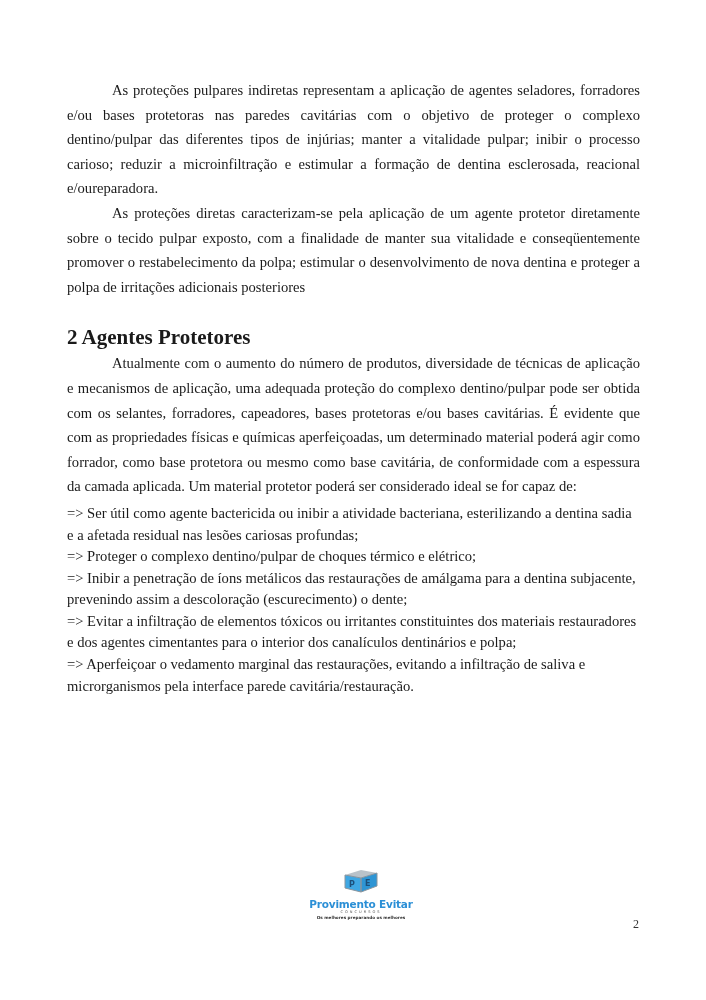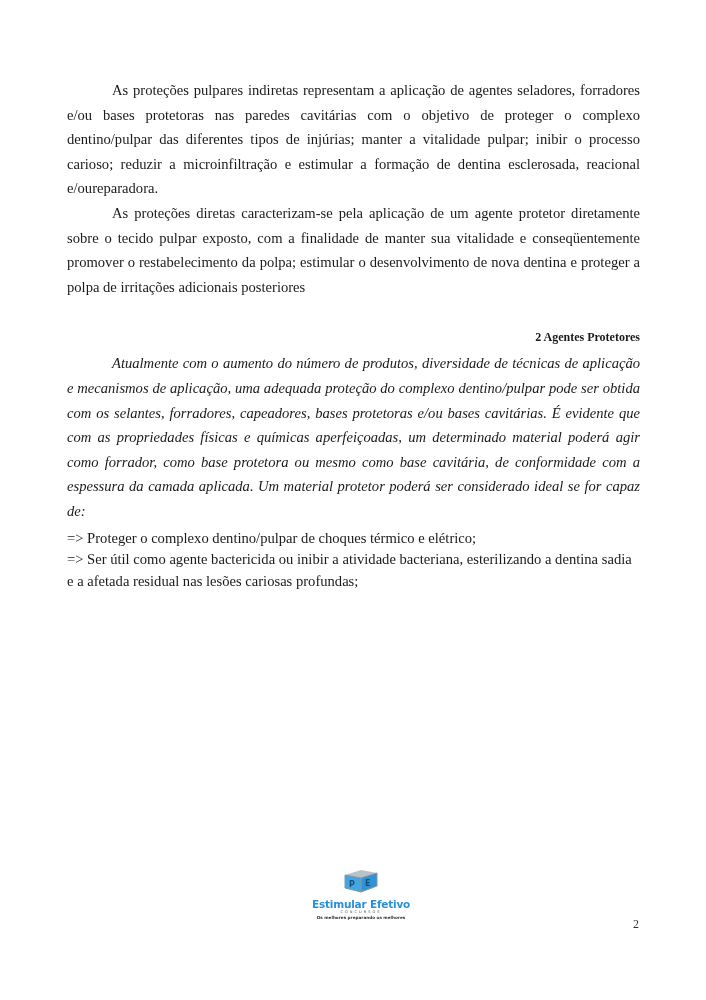--- a/index.html
+++ b/index.html
@@ -1,55 +1,58 @@
 <!DOCTYPE html>
 <html><head>
 <meta charset="utf-8">
 <style>
   html, body { margin: 0; padding: 0; background: #ffffff; }
   body { width: 706px; height: 1000px; position: relative; overflow: hidden;
          font-family: "Liberation Serif", "DejaVu Serif", serif; color: #1a1a1a; }
   .page { position: absolute; left: 67px; top: 38px; width: 573px; margin-top: 40px; }
   .para { font-size: 14.6px; line-height: 24.6px; text-align: justify; margin: 0; text-indent: 45px; }
   .para.p2 { margin-top: 0; }
-  .heading { font-size: 12px; font-weight: bold; text-align: right; margin: 26px 0 2px 0; line-height: 24px; }
-  .para.p3 { margin-bottom: 4px; text-align-last: left; font-style: italic; }
+  .heading { font-size: 21px; font-weight: bold; text-align: left; margin: 26px 0 2px 0; line-height: 24px; }
+  .para.p3 { margin-bottom: 4px; text-align-last: left; }
   .list { margin: 0; padding: 0; list-style: none; }
   .list li { font-size: 14.6px; line-height: 21.6px; text-align: left; }
   .logo { position: absolute; left: 296px; top: 866px; width: 130px; height: 60px; text-align: center; }
   .logo-cube { margin: 0 auto; width: 40px; height: 28px; position: relative; }
   .logo-name { font-family: "DejaVu Sans", sans-serif; font-weight: bold; color: #2b8fd6; font-size: 10.5px; line-height: 12px; margin-top: 4px; letter-spacing: -0.2px; }
   .logo-sub { font-family: "DejaVu Sans", sans-serif; font-size: 3.6px; letter-spacing: 2px; color: #555; line-height: 5px; }
   .logo-tag { font-family: "DejaVu Sans", sans-serif; font-size: 4.2px; font-weight: bold; color: #333; line-height: 6px; }
   .page-num { position: absolute; left: 633px; top: 917px; font-size: 12px; color: #333; }
 </style>
 </head>
 <body>
 
 <div class="page">
   <p class="para">As proteções pulpares indiretas representam a aplicação de agentes seladores, forradores e/ou bases protetoras nas paredes cavitárias com o objetivo de proteger o complexo dentino/pulpar das diferentes tipos de injúrias; manter a vitalidade pulpar; inibir o processo carioso; reduzir a microinfiltração e estimular a formação de dentina esclerosada, reacional e/oureparadora.</p>
   <p class="para p2">As proteções diretas caracterizam-se pela aplicação de um agente protetor diretamente sobre o tecido pulpar exposto, com a finalidade de manter sua vitalidade e conseqüentemente promover o restabelecimento da polpa; estimular o desenvolvimento de nova dentina e proteger a polpa de irritações adicionais posteriores</p>
   <h2 class="heading">2 Agentes Protetores</h2>
   <p class="para p3">Atualmente com o aumento do número de produtos, diversidade de técnicas de aplicação e mecanismos de aplicação, uma adequada proteção do complexo dentino/pulpar pode ser obtida com os selantes, forradores, capeadores, bases protetoras e/ou bases cavitárias. É evidente que com as propriedades físicas e químicas aperfeiçoadas, um determinado material poderá agir como forrador, como base protetora ou mesmo como base cavitária, de conformidade com a espessura da camada aplicada. Um material protetor poderá ser considerado ideal se for capaz de:</p>
   <ul class="list">
+    <li>=&gt; Ser útil como agente bactericida ou inibir a atividade bacteriana, esterilizando a dentina sadia e a afetada residual nas lesões cariosas profundas;</li>
     <li>=&gt; Proteger o complexo dentino/pulpar de choques térmico e elétrico;</li>
-    <li>=&gt; Ser útil como agente bactericida ou inibir a atividade bacteriana, esterilizando a dentina sadia e a afetada residual nas lesões cariosas profundas;</li>
+    <li>=&gt; Inibir a penetração de íons metálicos das restaurações de amálgama para a dentina subjacente, prevenindo assim a descoloração (escurecimento) o dente;</li>
+    <li>=&gt; Evitar a infiltração de elementos tóxicos ou irritantes constituintes dos materiais restauradores e dos agentes cimentantes para o interior dos canalículos dentinários e polpa;</li>
+    <li>=&gt; Aperfeiçoar o vedamento marginal das restaurações, evitando a infiltração de saliva e microrganismos pela interface parede cavitária/restauração.</li>
   </ul>
 </div>
 
 <div class="logo">
   <div class="logo-cube">
     <svg width="40" height="28" viewBox="0 0 40 28">
       <polygon points="4,9 20,4 36,7 20,12" fill="#b9c2c9"></polygon>
       <polygon points="4,9 20,12 20,26 4,22" fill="#3fa7e3"></polygon>
       <polygon points="20,12 36,7 36,20 20,26" fill="#2e95d4"></polygon>
       <polygon points="4,9 20,12 20,26 4,22" fill="none" stroke="#8a959e" stroke-width="1"></polygon>
       <polygon points="20,12 36,7 36,20 20,26" fill="none" stroke="#8a959e" stroke-width="1"></polygon>
       <text x="8" y="21" font-size="8" font-family="DejaVu Sans, sans-serif" font-weight="bold" fill="#1d4f7a">P</text>
       <text x="24" y="20" font-size="8" font-family="DejaVu Sans, sans-serif" font-weight="bold" fill="#1d4f7a">E</text>
     </svg>
   </div>
-  <div class="logo-name">Estimular Efetivo</div>
+  <div class="logo-name">Provimento Evitar</div>
   <div class="logo-sub">CONCURSOS</div>
   <div class="logo-tag">Os melhores preparando os melhores</div>
 </div>
 
 <div class="page-num">2</div>
 
 </body></html>

